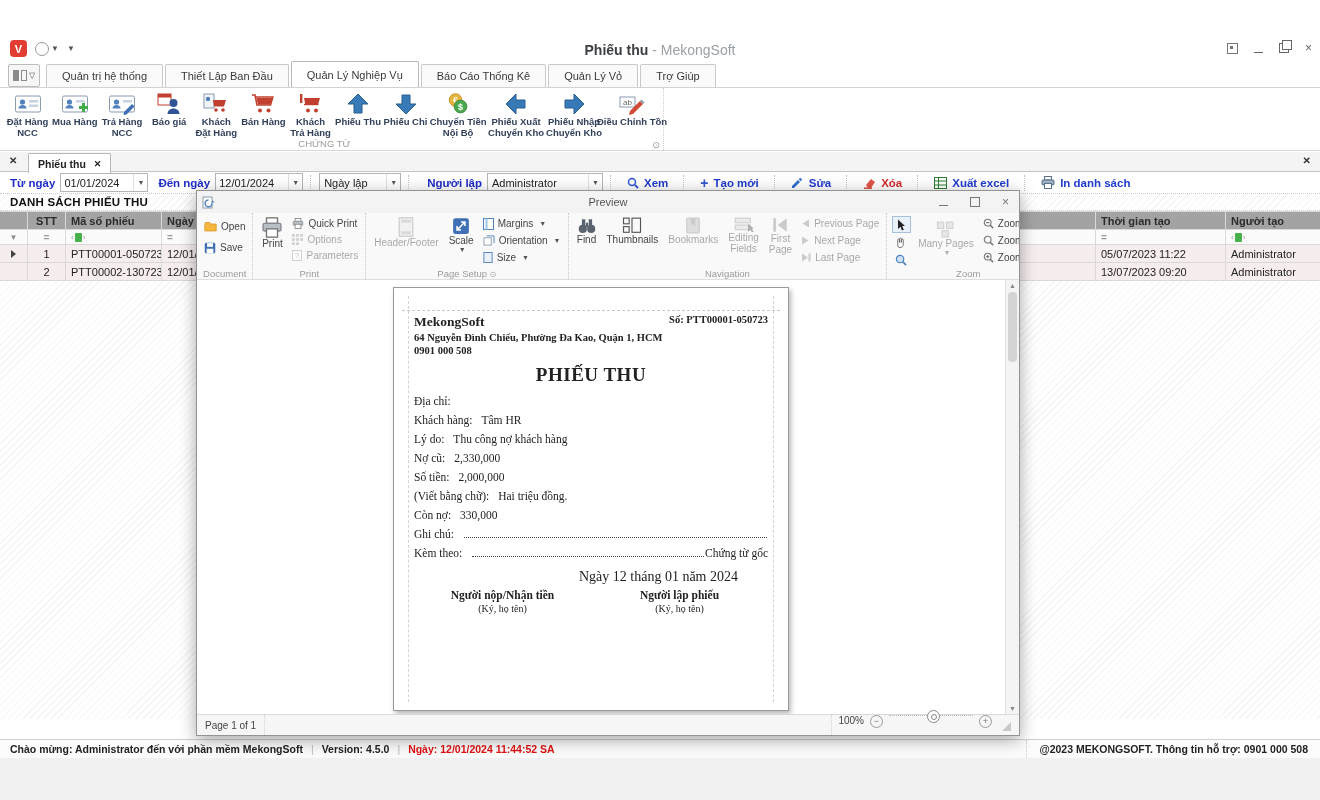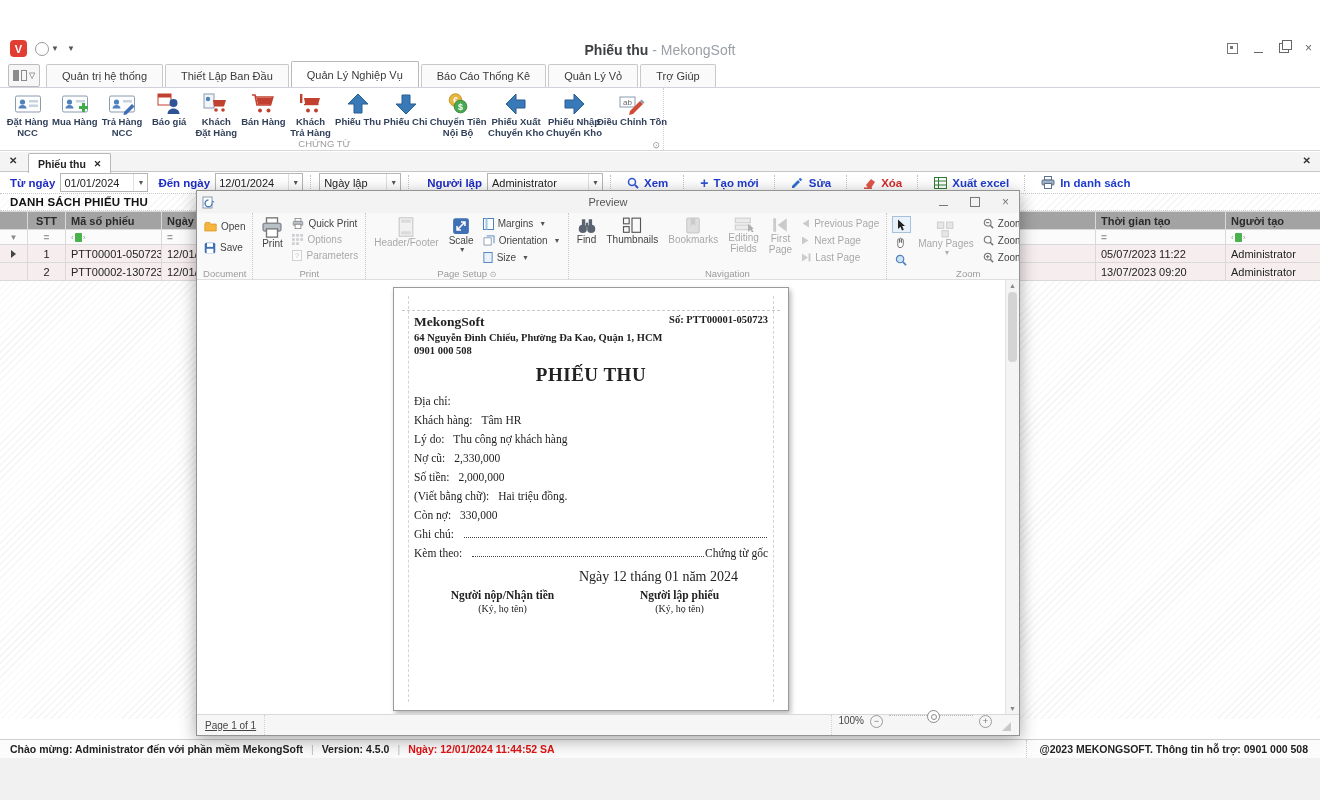--- a/index.html
+++ b/index.html
@@ -93,21 +93,21 @@
   .pvb-big{display:flex;flex-direction:column;align-items:center;font-size:10px;color:#444;padding:1px 3px;white-space:nowrap;}
   .pvb-big .bl{line-height:1.1;text-align:center;}
   .dis{opacity:.45;filter:grayscale(.9);}
   .dd{font-size:7px;color:#555;margin-left:2px;}
   .toolbox{width:17px;height:15px;border:1px solid #a9c0da;background:#e9f1fa;display:flex;align-items:center;justify-content:center;}
   .toolplain{width:17px;height:15px;display:flex;align-items:center;justify-content:center;}
   .pv-doc{flex:1;background:#fff;position:relative;overflow:hidden;}
   .pv-vscroll{position:absolute;right:0;top:0;bottom:0;width:14px;background:#f4f4f4;border-left:1px solid #e2e2e2;display:flex;flex-direction:column;align-items:center;justify-content:space-between;font-size:7px;color:#888;padding:2px 0;box-sizing:border-box;}
   .pv-vthumb{position:absolute;right:2px;top:12px;width:9px;height:70px;background:#d4d4d4;border-radius:4px;}
   .pv-status{height:20px;background:#f6f6f6;border-top:1px solid #d9d9d9;display:flex;align-items:center;font-size:10px;color:#444;}
-  .pv-status .pg{padding:0 8px;border-right:1px dotted #d2d2d2;height:100%;display:flex;align-items:center;text-decoration:underline;}
+  .pv-status .pg{padding:0 8px;border-right:1px dotted #d2d2d2;height:100%;display:flex;align-items:center;}
   .zoomctl{margin-left:auto;display:flex;gap:6px;border-left:1px dotted #d2d2d2;padding:0 6px;height:100%;}
   .zc-circ{width:11px;height:11px;border:1px solid #9a9a9a;border-radius:50%;display:flex;align-items:center;justify-content:center;font-size:9px;color:#777;line-height:1;}
   .zc-track{width:84px;border-top:1px dotted #b9b9b9;position:relative;height:0;}
   .zc-knob{position:absolute;left:38px;top:-6px;width:11px;height:11px;border:1px solid #8a8a8a;border-radius:50%;background:#fff;display:flex;align-items:center;justify-content:center;}
   .zc-knob i{width:4px;height:4px;border:1px solid #8a8a8a;border-radius:50%;}
   .grip{width:0;height:0;border-left:9px solid transparent;border-bottom:9px solid #c9c9c9;margin:7px 2px 0 4px;}
   
   .page{position:absolute;left:196px;top:7px;width:396px;height:424px;background:#fff;border:1px solid #9a9a9a;box-shadow:2px 3px 5px rgba(0,0,0,.28);box-sizing:border-box;font-family:"Liberation Serif","DejaVu Serif",serif;}
   .mg-t{position:absolute;left:8px;right:8px;top:22px;border-top:1px dashed #c9c9c9;}
   .mg-l{position:absolute;left:14px;top:8px;bottom:8px;border-left:1px dashed #d4d4d4;}

